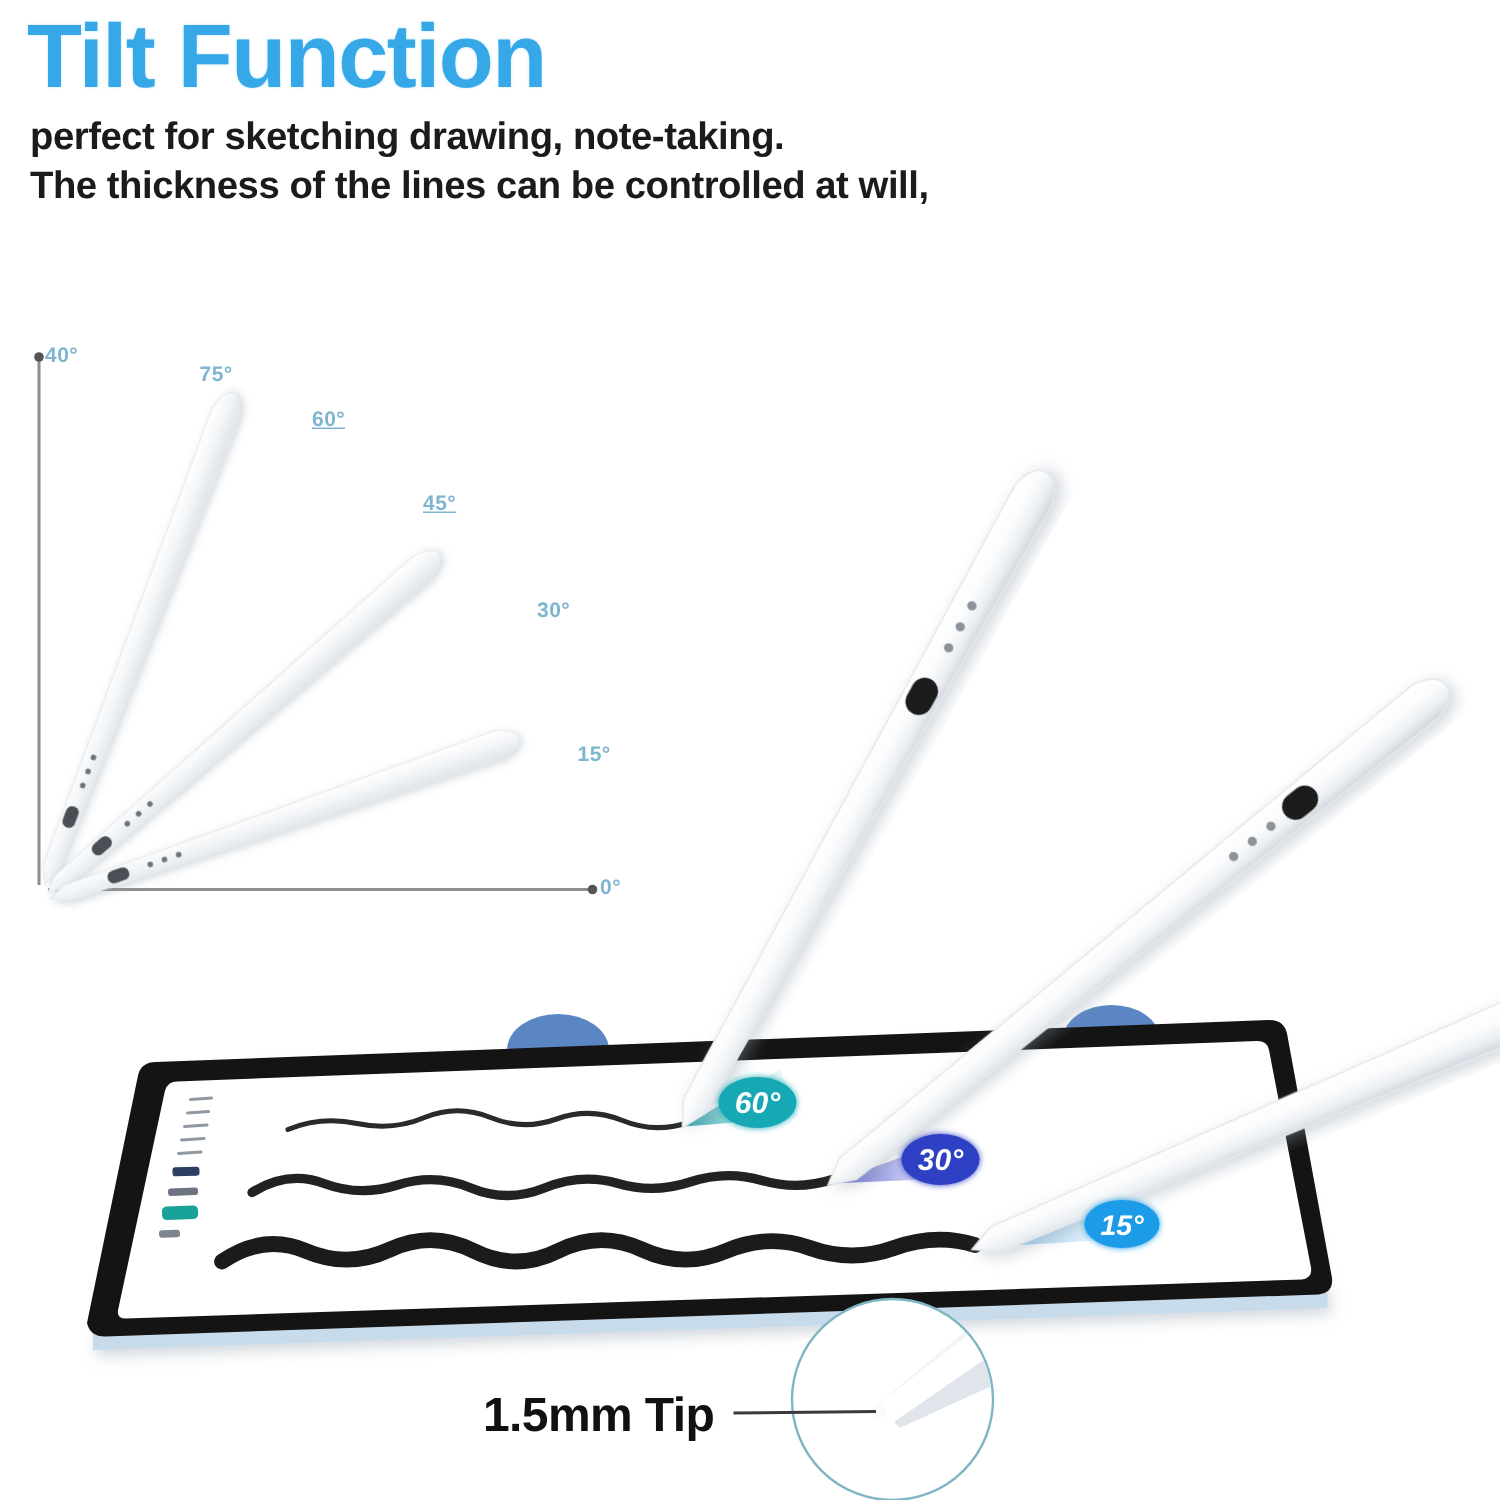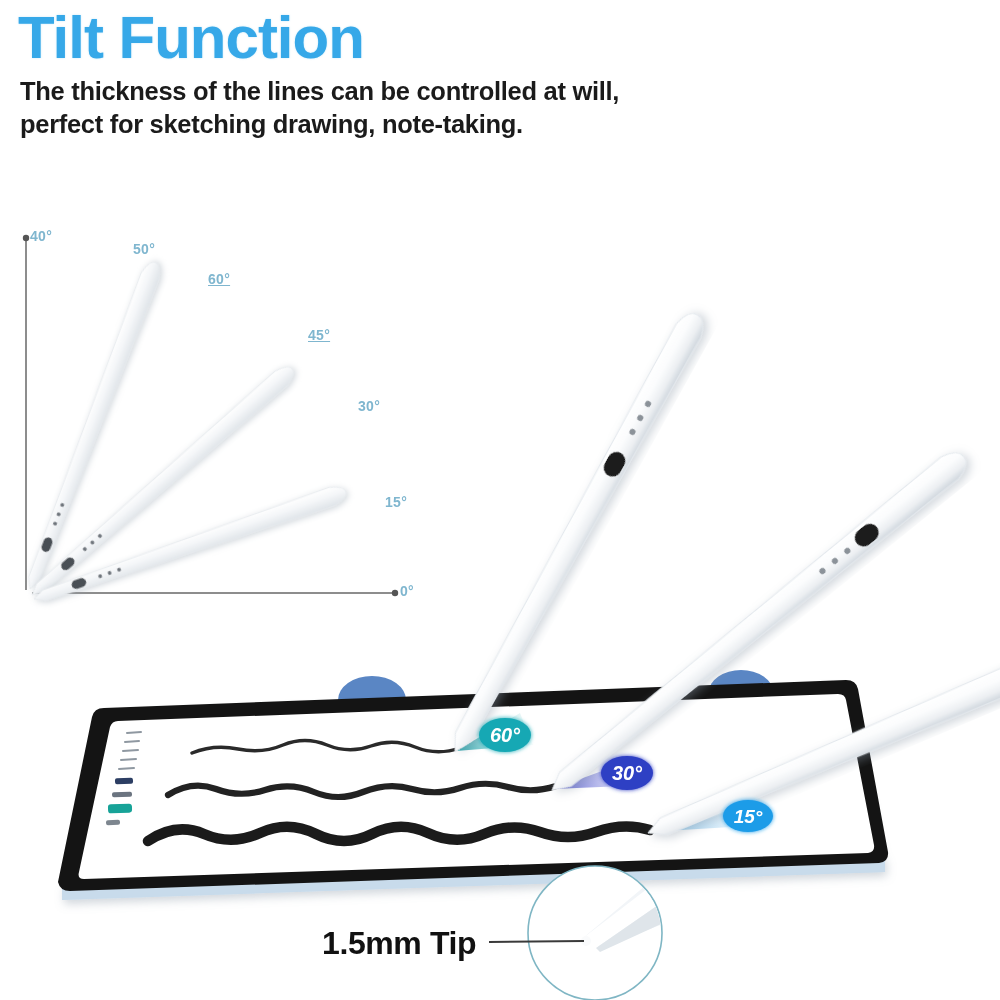--- a/index.html
+++ b/index.html
@@ -45,22 +45,22 @@
   }
 </style>
 </head>
 <body>
 
 <div id="stage">
 
   <div class="hdr">
     <h1 class="title">Tilt Function</h1>
     <div class="sub">
+      <div>perfect for sketching drawing, note-taking.</div>
       <div>The thickness of the lines can be controlled at will,</div>
-      <div>perfect for sketching drawing, note-taking.</div>
     </div>
   </div>
 
   <div class="fan">
     <svg width="440" height="420" viewBox="0 0 440 420">
       <defs>
         <linearGradient id="penG" x1="0" y1="0" x2="0" y2="1">
           <stop offset="0" stop-color="#ffffff"></stop>
           <stop offset="0.45" stop-color="#f4f6f8"></stop>
           <stop offset="1" stop-color="#dfe4e9"></stop>
@@ -98,23 +98,23 @@
       <g transform="translate(20,384) rotate(-19)" filter="url(#penShadow)">
         <path d="M0,0 L11,-5.5 L315,-9.5 Q330,-6 330,0 Q330,6 315,9.5 L11,5.5 Z" fill="url(#penG)" stroke="#e6eaee" stroke-width="0.8"></path>
         <rect x="40" y="-4.4" width="15" height="8.8" rx="4.4" fill="#4a4f55"></rect>
         <circle cx="70" cy="0" r="1.9" fill="#6d737a"></circle>
         <circle cx="80" cy="0" r="1.9" fill="#6d737a"></circle>
         <circle cx="90" cy="0" r="1.9" fill="#6d737a"></circle>
       </g>
     </svg>
 
     <span class="ang-lbl" style="left:16px;  top:13px;">40°</span>
-    <span class="ang-lbl" style="left:119px; top:26px;">50°</span>
+    <span class="ang-lbl" style="left:119px; top:26px;">75°</span>
     <span class="ang-lbl" style="left:194px; top:56px;text-decoration:underline;">60°</span>
-    <span class="ang-lbl" style="left:294px; top:112px;text-decoration:underline;">45°</span>
+    <span class="ang-lbl" style="left:268px; top:112px;text-decoration:underline;">45°</span>
     <span class="ang-lbl" style="left:344px; top:183px;text-align:center;">30°</span>
     <span class="ang-lbl" style="left:371px; top:279px;">15°</span>
     <span class="ang-lbl" style="left:386px; top:368px;">0°</span>
   </div>
 
   <div class="scene">
     <svg width="1000" height="800" viewBox="0 0 1000 800">
       <defs>
         <linearGradient id="bodyG" x1="0" y1="0" x2="0" y2="1">
           <stop offset="0" stop-color="#cfe0ef"></stop>

